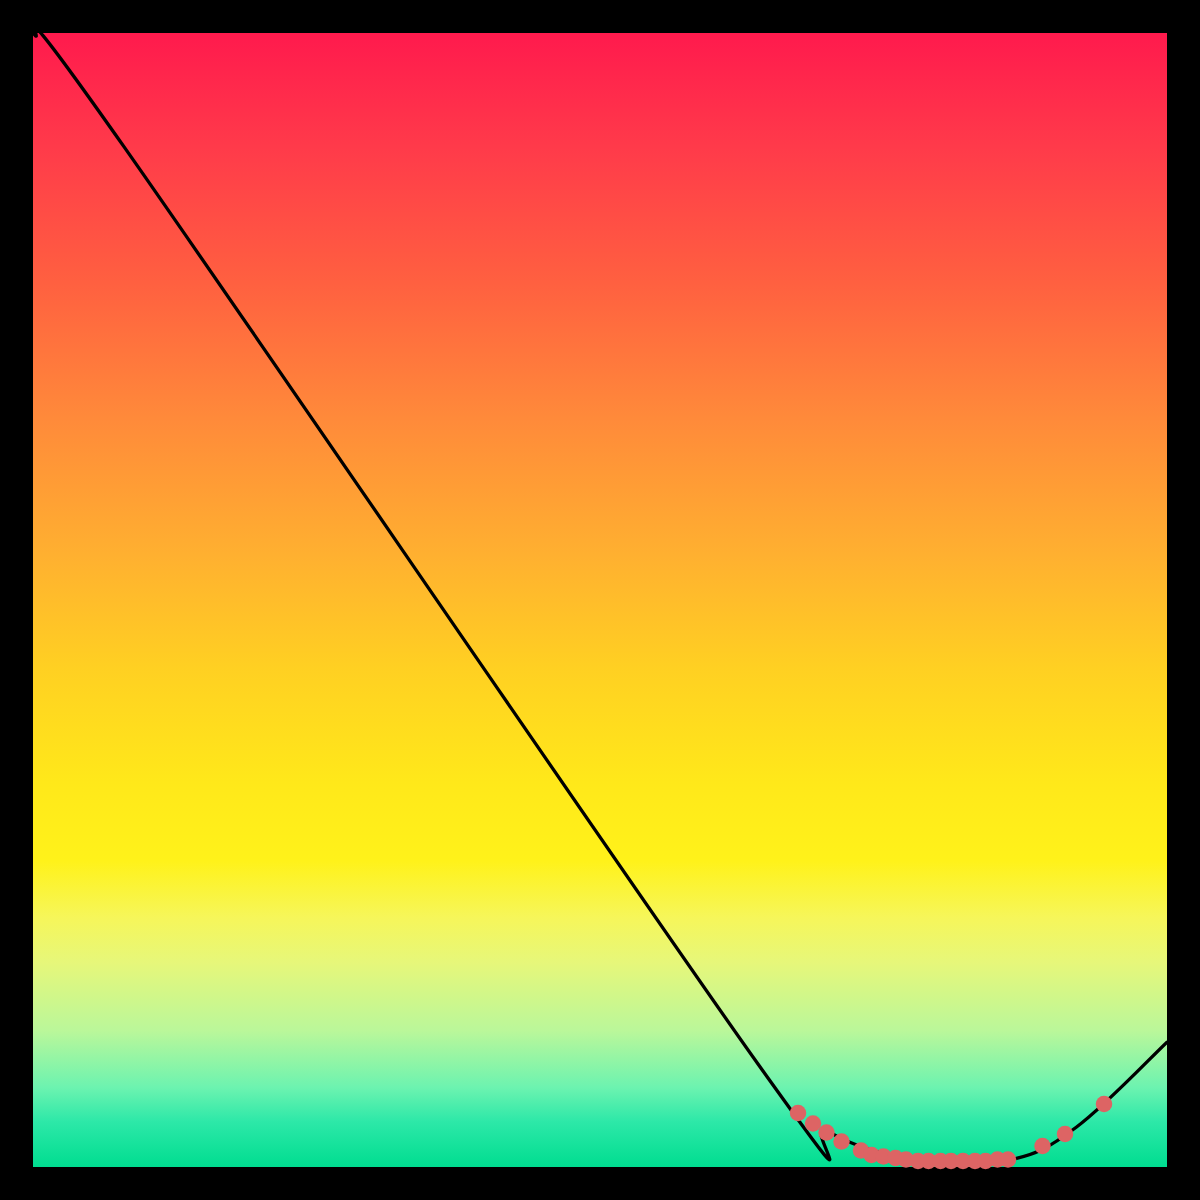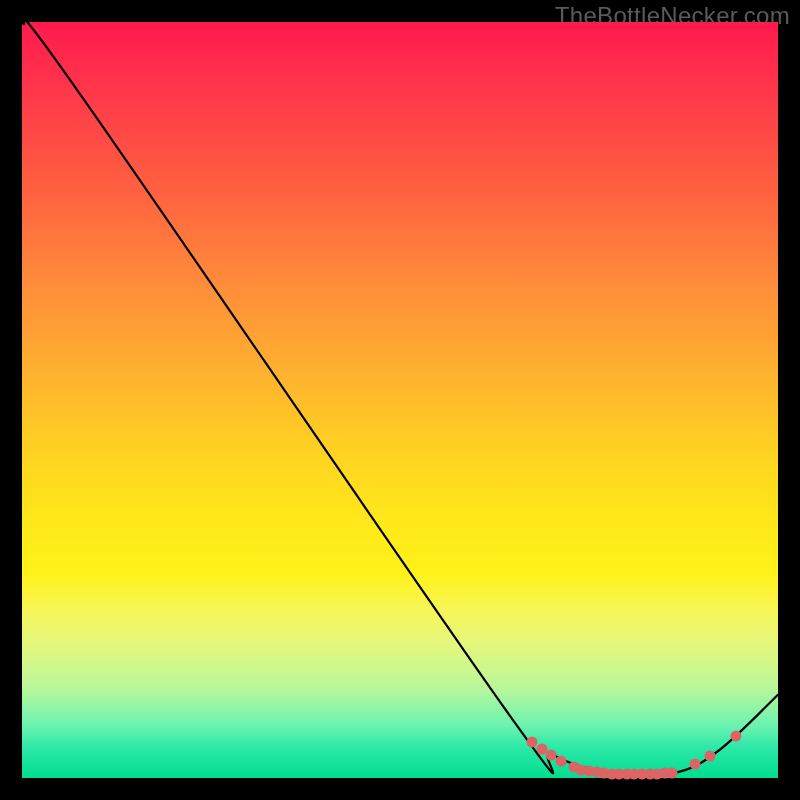--- a/index.html
+++ b/index.html
@@ -49,21 +49,20 @@
     height: 11px;
     border-radius: 50%;
     background: #dd6464;
     transform: translate(-50%, -50%);
   }
 </style>
 </head>
 <body>
 
 <div class="frame">
-  <div class="watermark">TheBottleNecker.com</div>
   <div class="plot-area">
     <svg class="curve" width="756" height="756" viewBox="0 0 756 756" preserveAspectRatio="none">
         <path d="M 0.0 0.0 C 10.9 13.6, -26.6 -48.2, 60.5 75.6 C 147.6 199.4, 399.5 569.8, 483.8 688.0 C 568.2 806.1, 510.1 720.4, 529.2 731.8 C 548.3 743.2, 567.9 747.9, 589.7 751.5 C 611.5 755.0, 631.1 755.4, 650.2 751.5 C 669.2 747.5, 676.5 743.7, 695.5 729.5 C 714.6 715.4, 745.1 683.0, 756.0 672.8" fill="none" stroke="#000000" stroke-width="2.2" stroke-linecap="round"></path>
       </svg>
   <div class="dot" style="left: 510.3px; top: 719.7px;"></div>
       <div class="dot" style="left: 520.1px; top: 727.3px;"></div>
       <div class="dot" style="left: 529.2px; top: 733.3px;"></div>
       <div class="dot" style="left: 539px; top: 738.6px;"></div>
       <div class="dot" style="left: 551.9px; top: 745.4px;"></div>
       <div class="dot" style="left: 559.4px; top: 747.7px;"></div>

